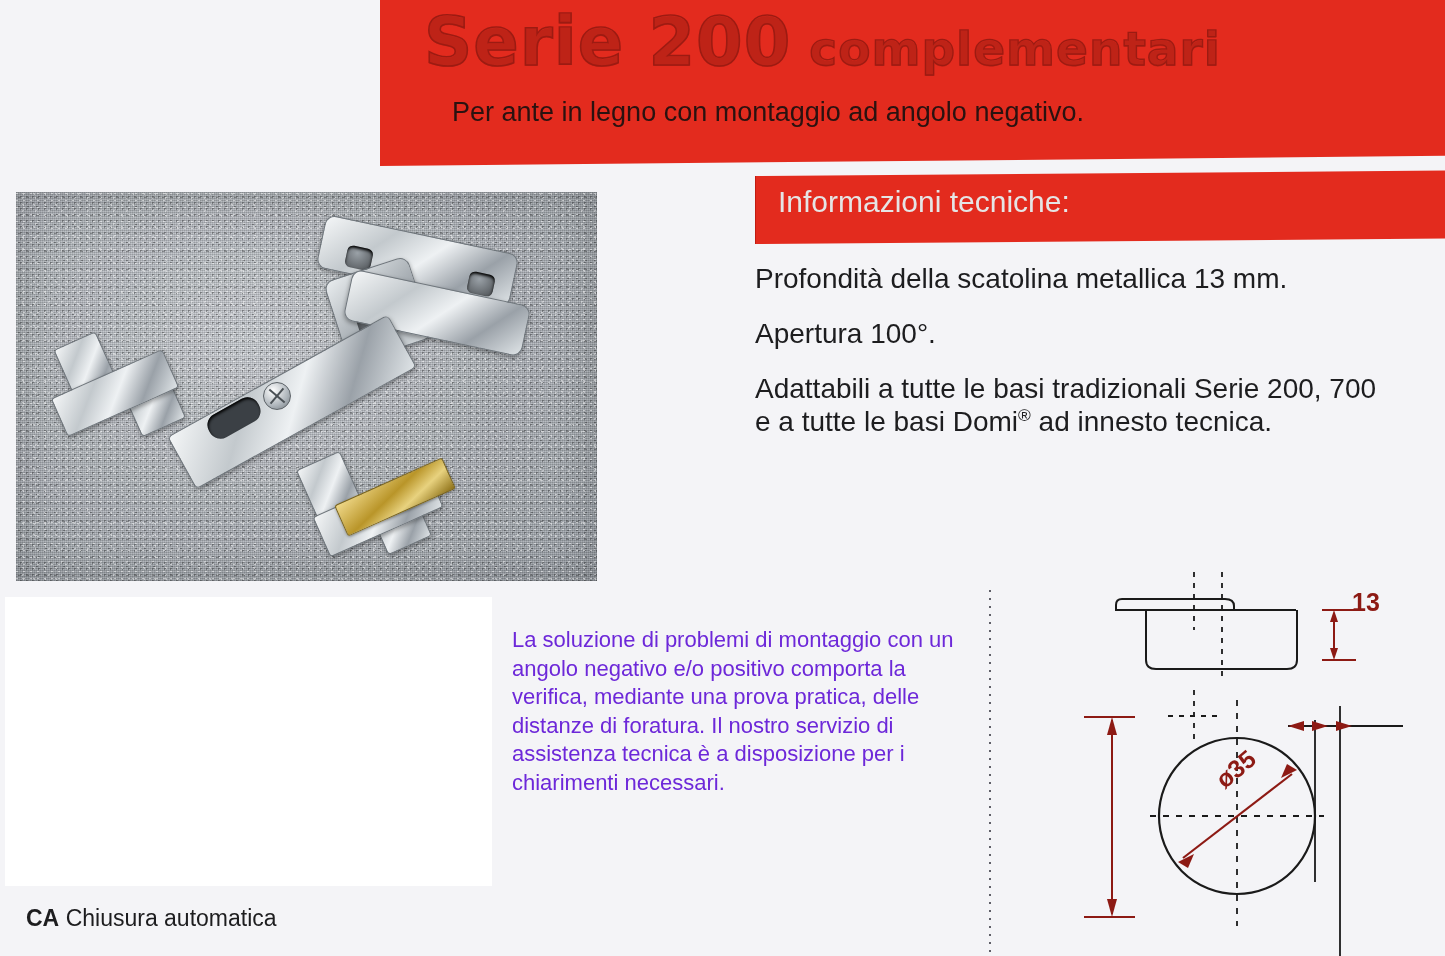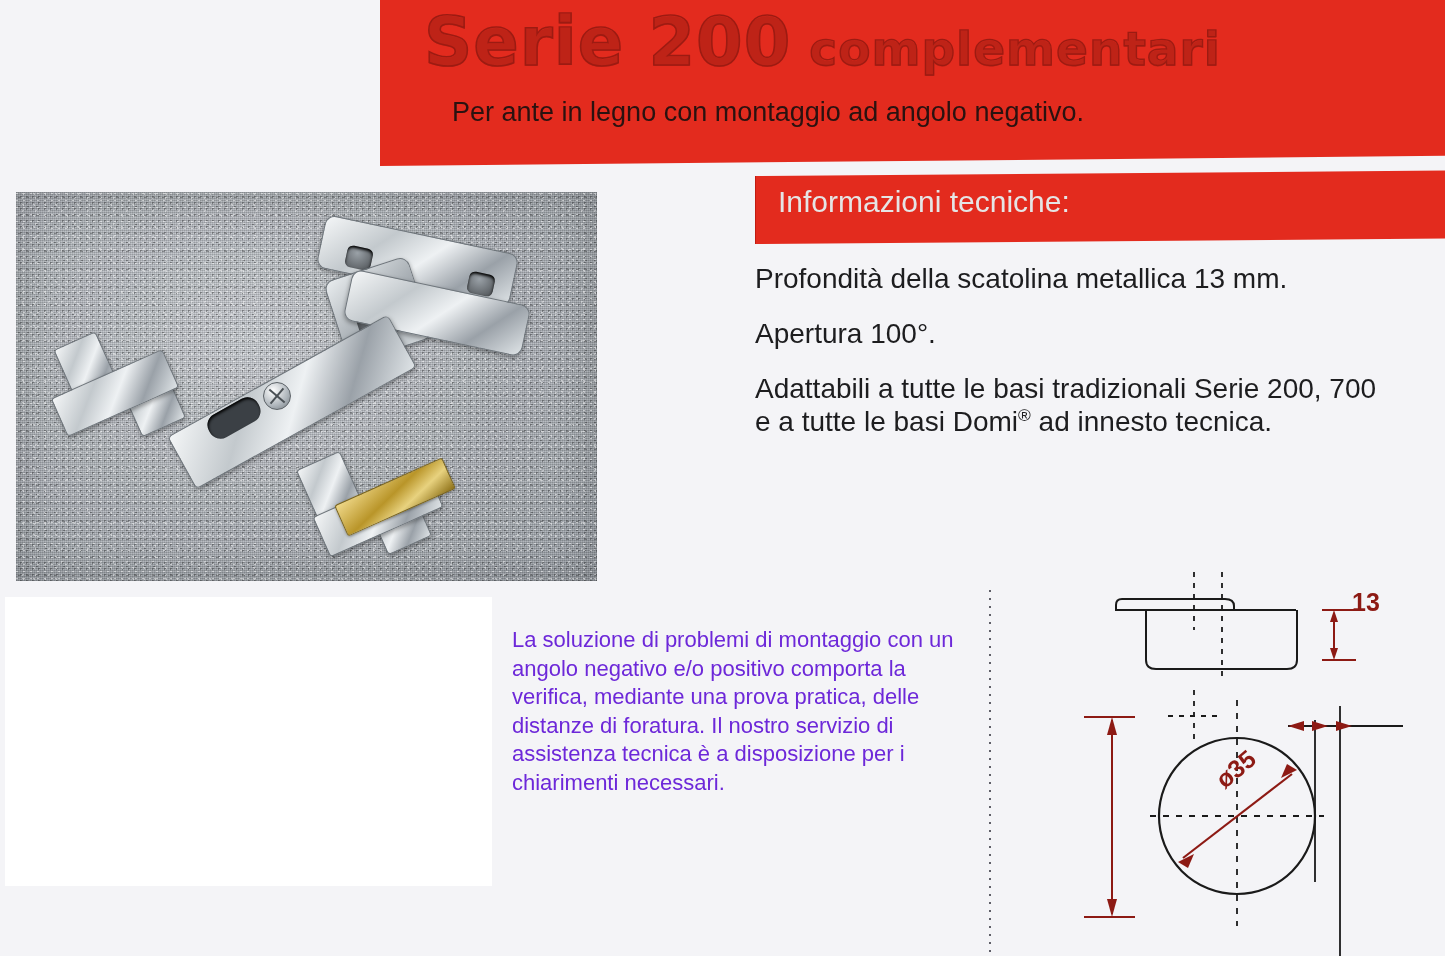--- a/index.html
+++ b/index.html
@@ -177,20 +177,24 @@
   </div>
 
   <div id="tech-info">
     <p>Profondità della scatolina metallica 13 mm.</p>
     <p>Apertura 100°.</p>
     <p class="last"><span>Adattabili a tutte le basi tradizionali Serie 200, 700</span><br><span>e a tutte le basi Domi</span><sup>®</sup><span> ad innesto tecnica.</span></p>
   </div>
 
   <div id="white-box"></div>
 
+  <div id="ca-caption">
+    <span id="ca-code">CA</span>
+    <span>Chiusura automatica</span>
+  </div>
 
   <div id="note-paragraph">La soluzione di problemi di montaggio con un angolo negativo e/o positivo comporta la verifica, mediante una prova pratica, delle distanze di foratura. Il nostro servizio di assistenza tecnica è a disposizione per i chiarimenti necessari.</div>
 
   <div id="tech-drawing">
     <svg width="485" height="396" viewBox="0 0 485 396">
 
       <line x1="30" y1="30" x2="30" y2="396" stroke="#3a3a44" stroke-width="1.6" stroke-dasharray="2 6"></line>
 
       <path d="M162 39 L265 39 Q274 39 274 46 L274 50 L270 50" fill="none" stroke="#1a1a1a" stroke-width="2"></path>
       <path d="M162 39 Q156 39 156 45 L156 50 L336 50" fill="none" stroke="#1a1a1a" stroke-width="2"></path>

